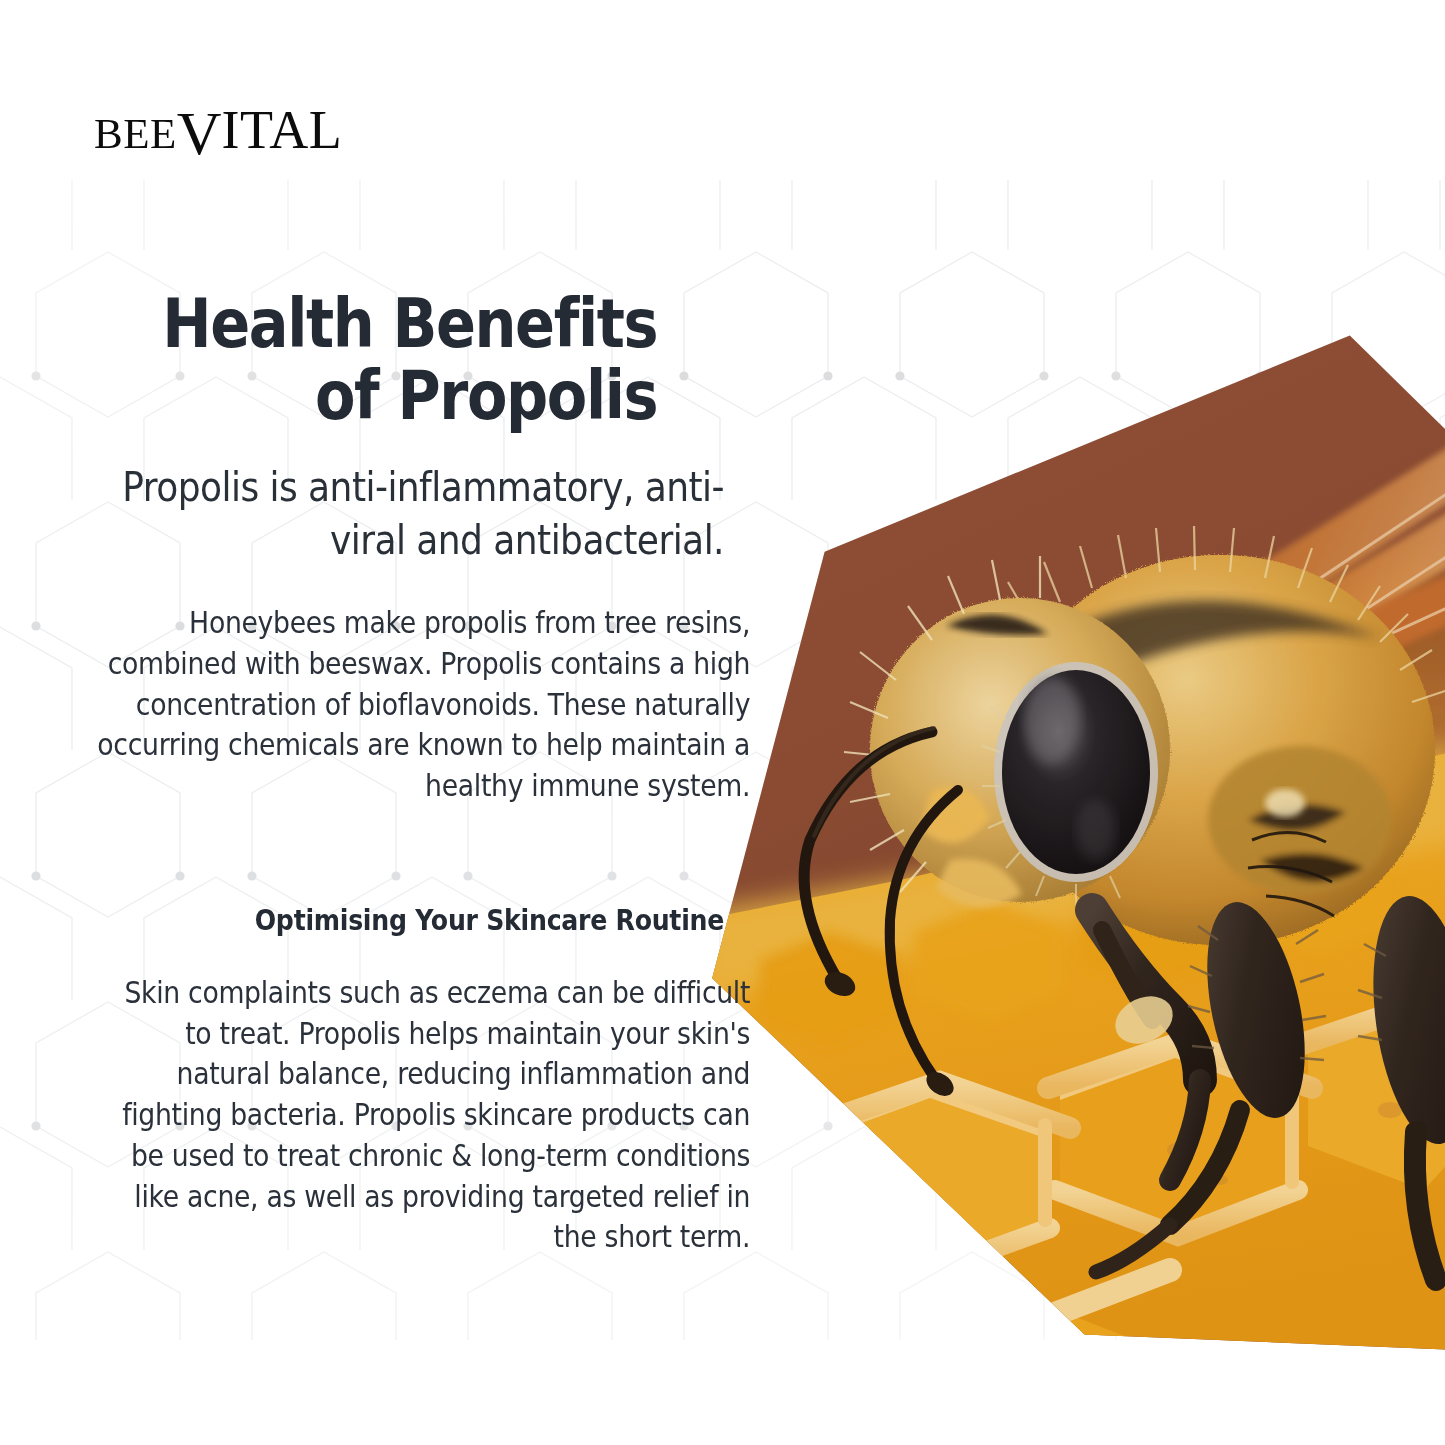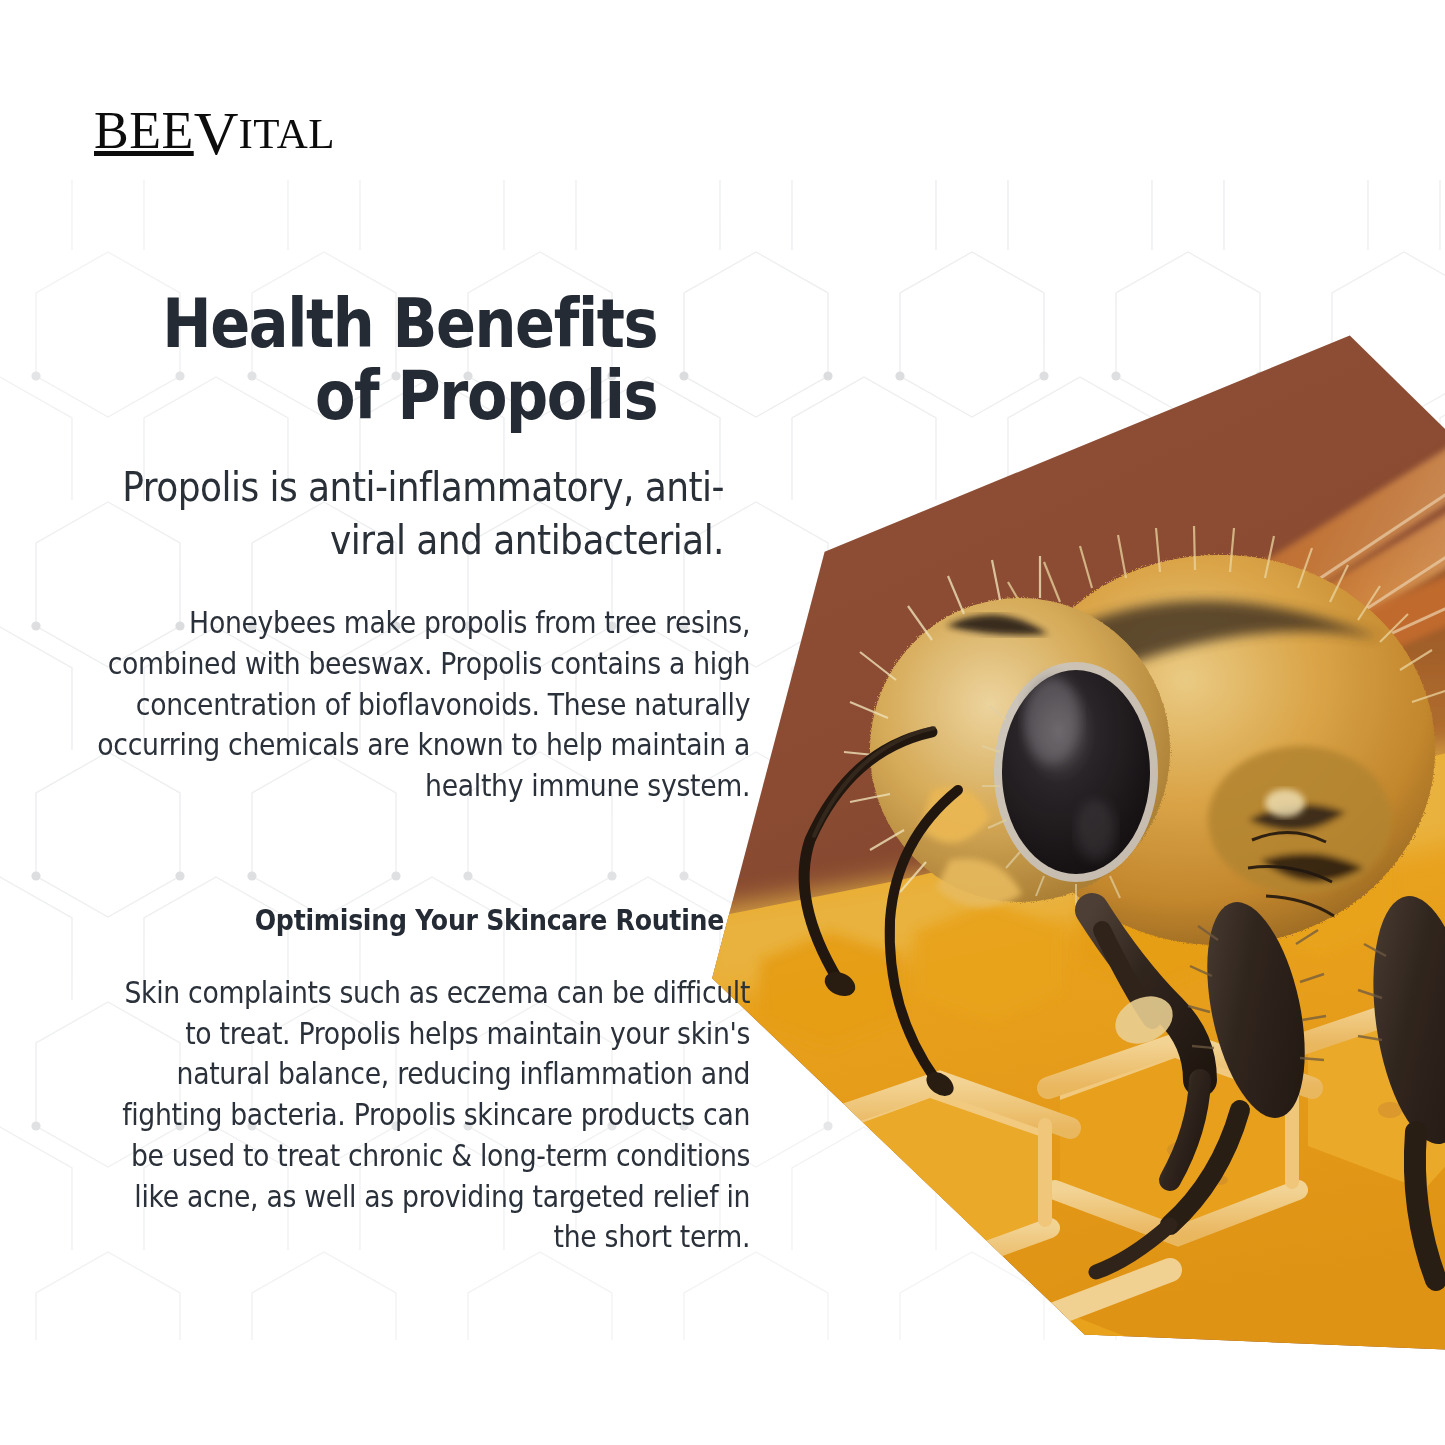--- a/index.html
+++ b/index.html
@@ -33,32 +33,31 @@
     position: absolute;
     left: 94px;
     top: 96px;
     z-index: 5;
     font-family: "Liberation Serif", serif;
     color: #0c0c0c;
     line-height: 1;
     white-space: nowrap;
   }
   .logo-bee {
-    font-size: 52px;
+    font-size: 43px;
     letter-spacing: 0.5px;
-    text-decoration: underline;
   }
   .logo-v {
     font-size: 62px;
     position: relative;
     top: 6px;
     letter-spacing: 0px;
   }
   .logo-ital {
-    font-size: 43px;
+    font-size: 54px;
     letter-spacing: 0.5px;
     text-align: right;
   }
 
   
   .text-col {
     position: absolute;
     left: 94px;
     top: 288px;
     width: 660px;

